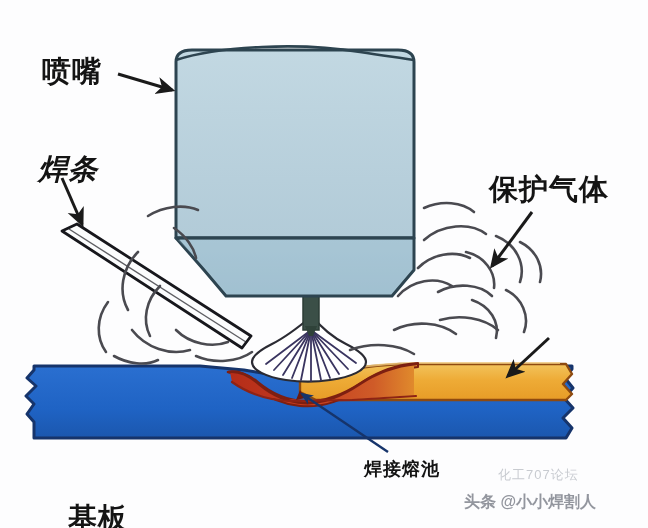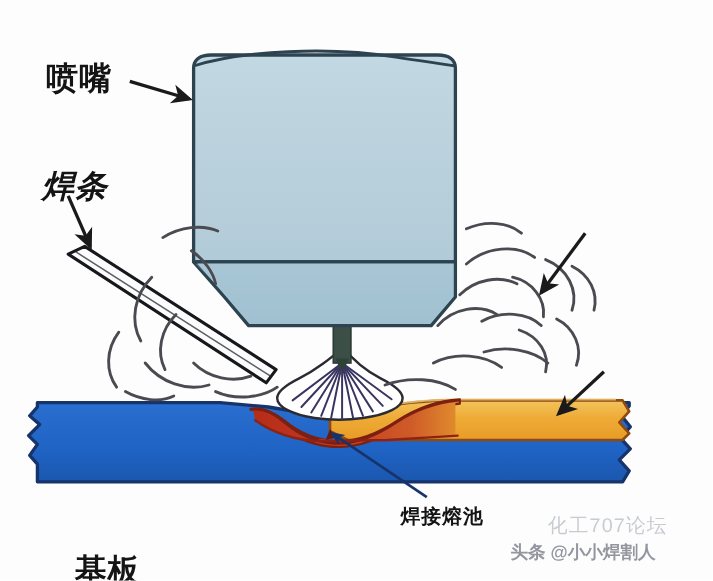--- a/index.html
+++ b/index.html
@@ -40,21 +40,21 @@
   #label-pool     { left: 364px; top: 457px; }
   #label-plate    { left: 68px;  top: 451px; margin-top: 48px; }
   .watermark {
     position: absolute;
     font-family: "Liberation Sans", "DejaVu Sans", sans-serif;
     white-space: nowrap;
   }
   #watermark-forum {
     left: 498px;
     top: 466px;
-    font-size: 18px;
+    font-size: 13px;
     color: rgba(120,128,140,0.40);
     letter-spacing: 1px;
   }
   #watermark-author {
     left: 464px;
     top: 492px;
     font-size: 16px;
     font-weight: 700;
     color: rgba(105,110,120,0.72);
     letter-spacing: 0px;
@@ -254,20 +254,21 @@
       <line x1="532" y1="212" x2="492" y2="266" stroke="#1a1a1a" stroke-width="3" marker-end="url(#arrowHead)"></line>
       <line x1="549" y1="338" x2="508" y2="376" stroke="#1a1a1a" stroke-width="3" marker-end="url(#arrowHead)"></line>
       <line x1="388" y1="452" x2="302" y2="394" stroke="#16346b" stroke-width="2.4" marker-end="url(#arrowHeadThin)"></line>
     </g>
   </svg>
 
   <div class="label label-lg" id="label-nozzle">喷嘴</div>
 
   <div class="label label-lg" id="label-rod">焊条</div>
 
+  <div class="label label-lg" id="label-gas">保护气体</div>
 
 
   <div class="label label-md" id="label-pool">焊接熔池</div>
 
   <div class="label label-lg" id="label-plate">基板</div>
 
   <div class="watermark" id="watermark-forum">化工707论坛</div>
 
   <div class="watermark" id="watermark-author">头条 @小小焊割人</div>
 

